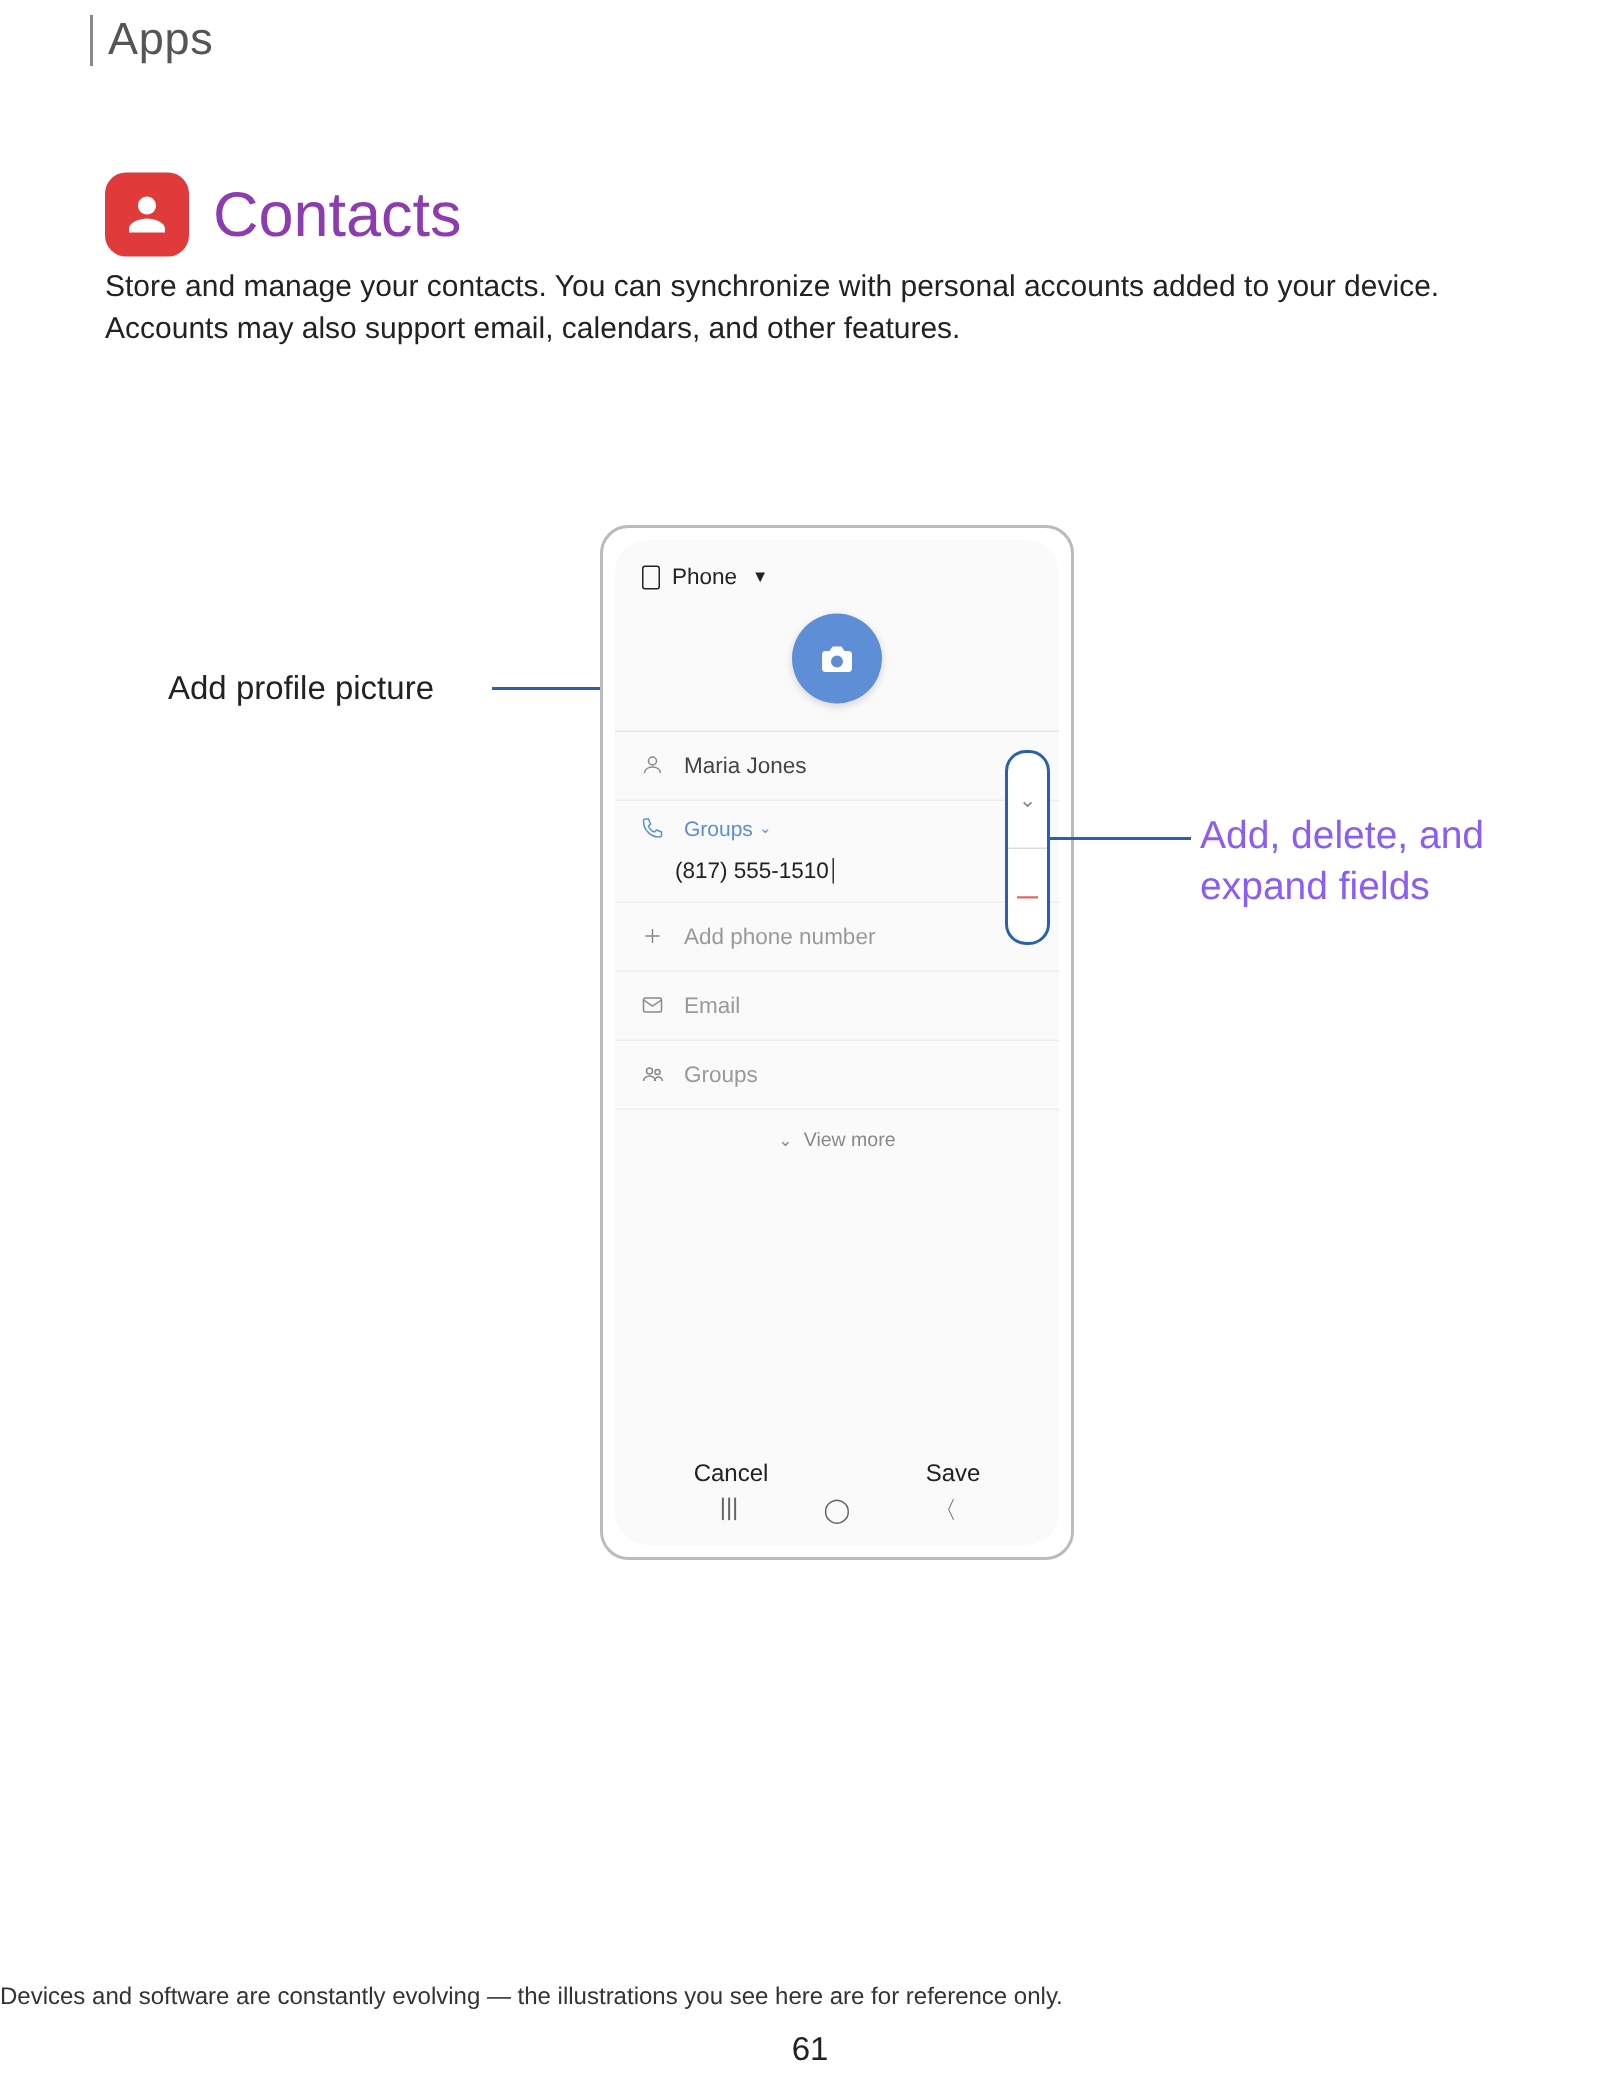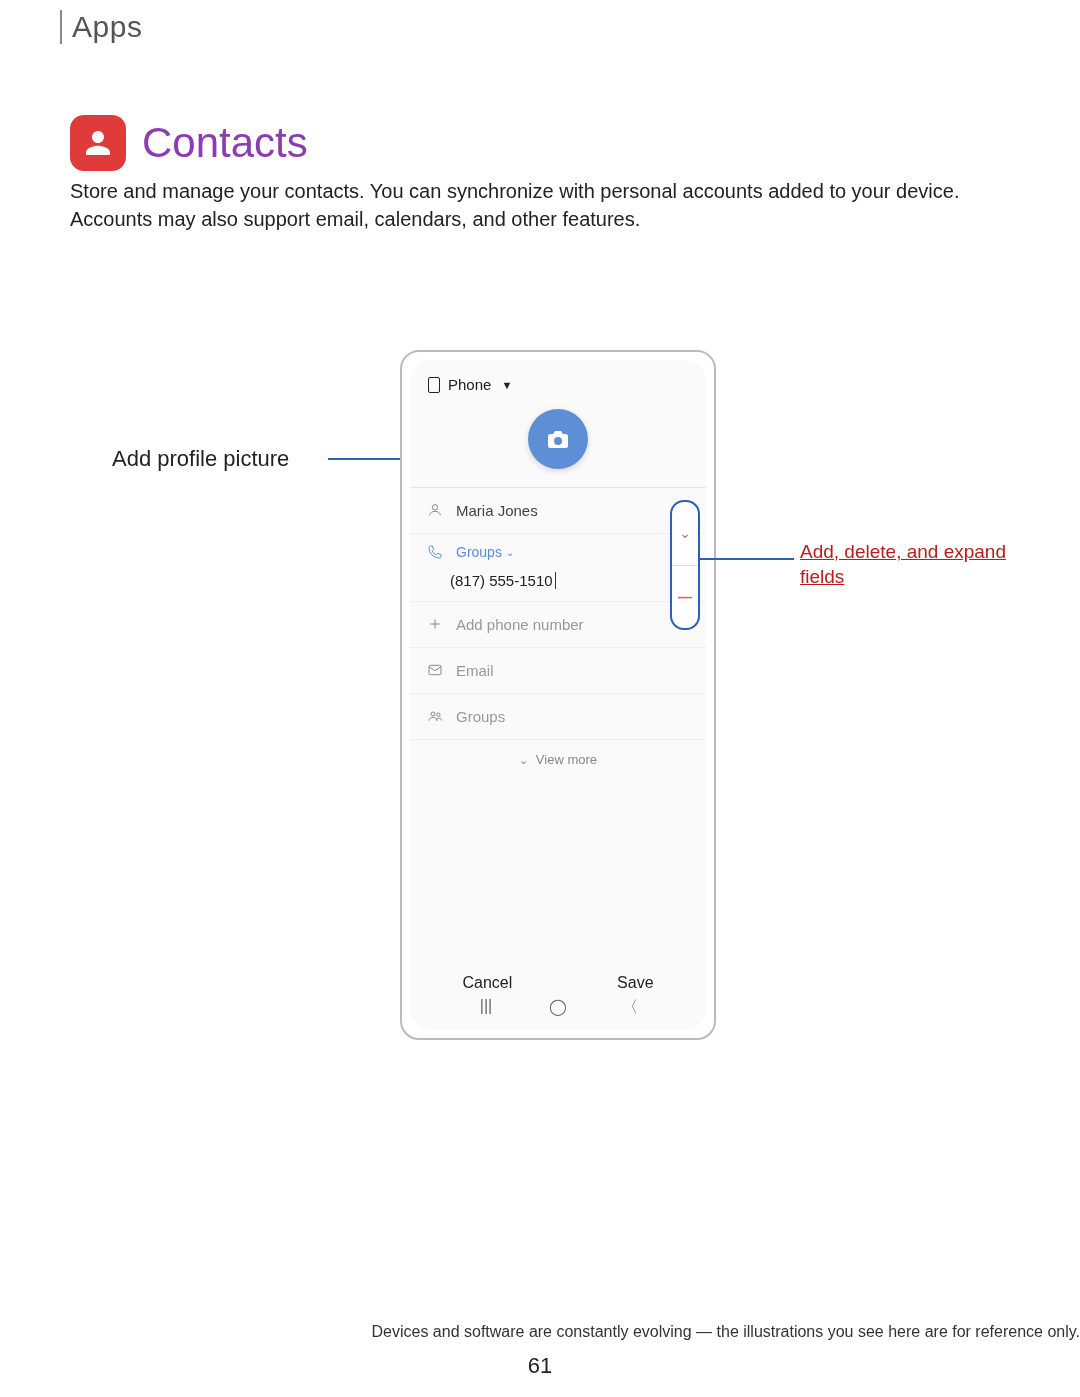--- a/index.html
+++ b/index.html
@@ -177,40 +177,39 @@
     top: 108px;
     left: 328px;
     width: 200px;
     height: 2px;
     background: #2b5fb5;
   }
   .callout-right {
     position: absolute;
     top: 190px;
     left: 800px;
-    font-size: 19px;
-    color: #b91c1c;
+    font-size: 26px;
+    color: #8b5cf6;
     max-width: 220px;
     line-height: 1.3;
-    text-decoration: underline;
   }
   .line-right {
     position: absolute;
     top: 208px;
     left: 700px;
     width: 94px;
     height: 2px;
     background: #2b5fb5;
   }
 
   .disclaimer {
     position: absolute;
     bottom: 56px;
     left: 0; right: 0;
-    text-align: right;
+    text-align: left;
     font-size: 16px;
     color: #333;
   }
   .page-num {
     position: absolute;
     bottom: 18px;
     left: 0; right: 0;
     text-align: center;
     font-size: 22px;
     color: #222;

